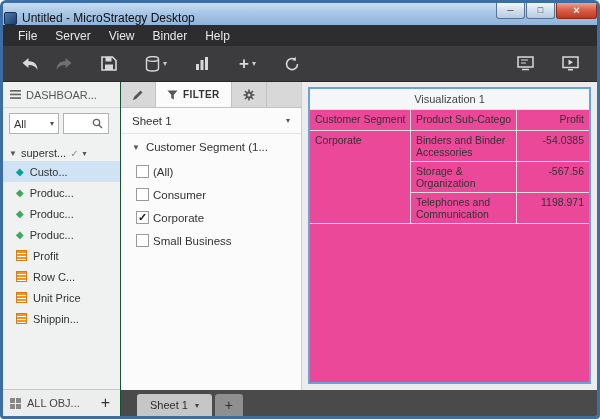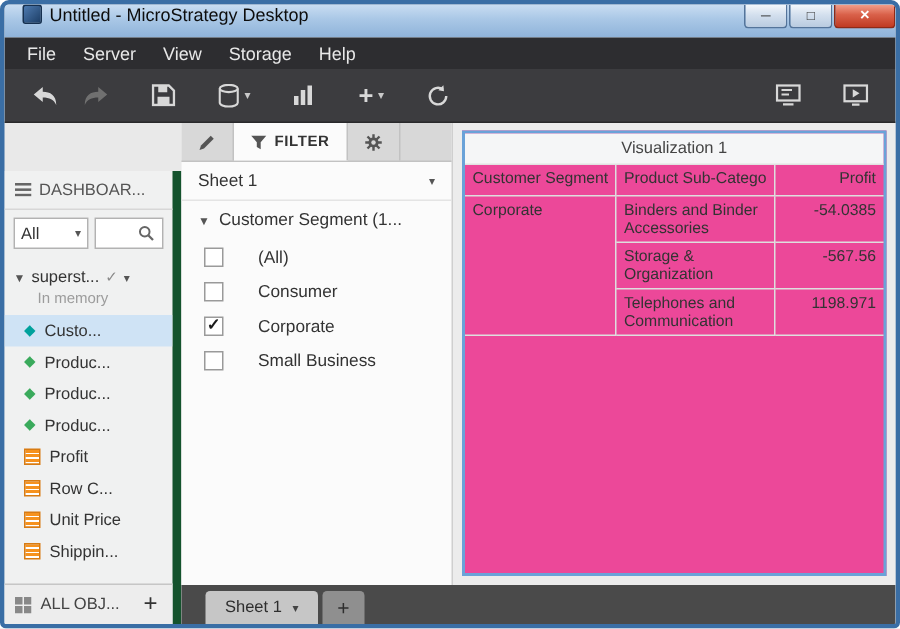--- a/index.html
+++ b/index.html
@@ -9,21 +9,21 @@
     width: 600px; height: 419px;
     border: 3px solid #3a6ea5; border-radius: 6px 6px 4px 4px;
     display: flex; flex-direction: column; overflow: hidden;
     background: #e9e9e9;
   }
 
   
   .titlebar {
     height: 22px; flex: 0 0 22px;
     background: linear-gradient(180deg, #c9ddf2 0%, #a9c7e6 45%, #8fb3d9 100%);
-    display: flex; align-items: flex-start; padding: 0 0 0 12px; gap: 5px;
+    display: flex; align-items: flex-end; padding: 0 0 0 1px; gap: 5px;
   }
   .app-icon { width: 13px; height: 13px; border-radius: 2px;
     background: linear-gradient(135deg,#4d7ab0,#1d3e66); border: 1px solid #16304f; }
   .title-text { font-size: 12px; color: #0d0d0d; }
   .win-controls { margin-left: auto; display: flex; align-self: flex-start; }
   .win-btn {
     width: 29px; height: 16px; margin-left: 1px;
     border: 1px solid #54749a; border-top: none; border-radius: 0 0 3px 3px;
     background: linear-gradient(180deg,#f4f8fc,#d4e0ee 45%,#b9cbe0);
     color: #333; font-size: 9px; line-height: 14px; text-align: center; cursor: default;
@@ -47,22 +47,22 @@
   .tool-caret { color: #c9c9c9; font-size: 8px; }
   .tool-plus { color: #d8d8d8; font-size: 17px; line-height: 14px; font-weight: bold; }
   .sep { width: 8px; }
   .toolbar .spacer { flex: 1; }
 
   
   .main { flex: 1; display: flex; min-height: 0; }
 
   
   .sidebar { width: 118px; flex: 0 0 118px; background: #f0f1f1;
-    border-right: 6px solid #14532d; display: flex; flex-direction: column;
-    font-size: 11px; color: #333; margin-top: 32px; }
+    border-right: 1px solid #14532d; display: flex; flex-direction: column;
+    font-size: 11px; color: #333; }
   .sidebar-header { height: 26px; flex: 0 0 26px; display: flex; align-items: center;
     gap: 5px; padding: 0 7px; border-bottom: 1px solid #d7d7d7; color: #555; }
   .search-row { display: flex; gap: 4px; padding: 5px 6px 6px; align-items: center; }
   .mini-dropdown { width: 50px; height: 21px; background: #fff; border: 1px solid #b2b2b2;
     display: flex; align-items: center; justify-content: space-between;
     padding: 0 4px; font-size: 11px; color: #333; }
   .mini-dropdown .caret { font-size: 8px; color: #555; }
   .search-box { width: 46px; height: 21px; background: #fff; border: 1px solid #b2b2b2;
     display: flex; align-items: center; justify-content: flex-end; padding: 0 5px; }
   .dataset-row { display: flex; align-items: center; gap: 4px; padding: 7px 6px 2px; }
@@ -94,21 +94,21 @@
   .panel-tabs { height: 26px; flex: 0 0 26px; display: flex; align-items: stretch;
     background: #d8d8d8; border-bottom: 1px solid #c2c2c2; }
   .panel-tab { display: flex; align-items: center; justify-content: center; gap: 5px;
     padding: 0 11px; border-right: 1px solid #c2c2c2; color: #555; }
   .panel-tab.active { background: #fbfbfb; color: #333;
     font-size: 10px; font-weight: bold; letter-spacing: .4px; }
   .sheet-row { height: 26px; flex: 0 0 26px; display: flex; align-items: center;
     justify-content: space-between; padding: 0 11px; border-bottom: 1px solid #e4e4e4; }
   .group-row { height: 26px; flex: 0 0 26px; display: flex; align-items: center;
     gap: 6px; padding: 0 11px; white-space: nowrap; overflow: hidden; }
-  .option-row { height: 23px; display: flex; align-items: center; gap: 23px;
+  .option-row { height: 23px; display: flex; align-items: center; gap: 4px;
     padding: 0 10px 0 15px; }
   .checkbox { width: 13px; height: 13px; flex: 0 0 13px; background: #fff;
     border: 1px solid #9a9a9a; font-size: 11px; line-height: 11px; text-align: center;
     color: #1a1a1a; }
   .checkbox.checked::after { content: "\2713"; font-weight: bold; }
 
   
   .viz-area { flex: 1; padding: 5px 6px 6px 6px; background: #ececec; min-width: 0; }
   .viz { height: 100%; background: #ec4899; border: 2px solid #6aa2d8;
     display: flex; flex-direction: column; }
@@ -147,21 +147,21 @@
       <span class="win-btn">─</span>
       <span class="win-btn">□</span>
       <span class="win-btn close">×</span>
     </span>
   </div>
 
   <div class="menubar">
     <span class="menu-item">File</span>
     <span class="menu-item">Server</span>
     <span class="menu-item">View</span>
-    <span class="menu-item">Storage</span>
+    <span class="menu-item">Binder</span>
     <span class="menu-item">Help</span>
   </div>
 
   <div class="toolbar">
     <span class="tool-btn">
       <svg width="18" height="14" viewBox="0 0 18 14">
           <path d="M7.5 1 L1.5 6 L7.5 11 V8 C12 8 15 9.5 16.5 13 C16.5 6.5 12.5 4.2 7.5 4.2 Z" fill="#d8d8d8"></path>
         </svg>
     </span>
     <span class="tool-btn">
@@ -245,21 +245,20 @@
               <line x1="7" y1="7" x2="10" y2="10" stroke="#666" stroke-width="1.5"></line>
             </svg>
         </span>
       </div>
       <div class="dataset-row">
         <span class="tiny-caret">▼</span>
         <span>superst...</span>
         <span class="ds-check">✓</span>
         <span class="tiny-caret">▾</span>
       </div>
-      <div class="dataset-status">In memory</div>
       <div class="field-list">
         <div class="field-item selected">
           <span class="diamond teal">◆</span>
           <span>Custo...</span>
         </div>
         <div class="field-item">
           <span class="diamond green">◆</span>
           <span>Produc...</span>
         </div>
         <div class="field-item">

